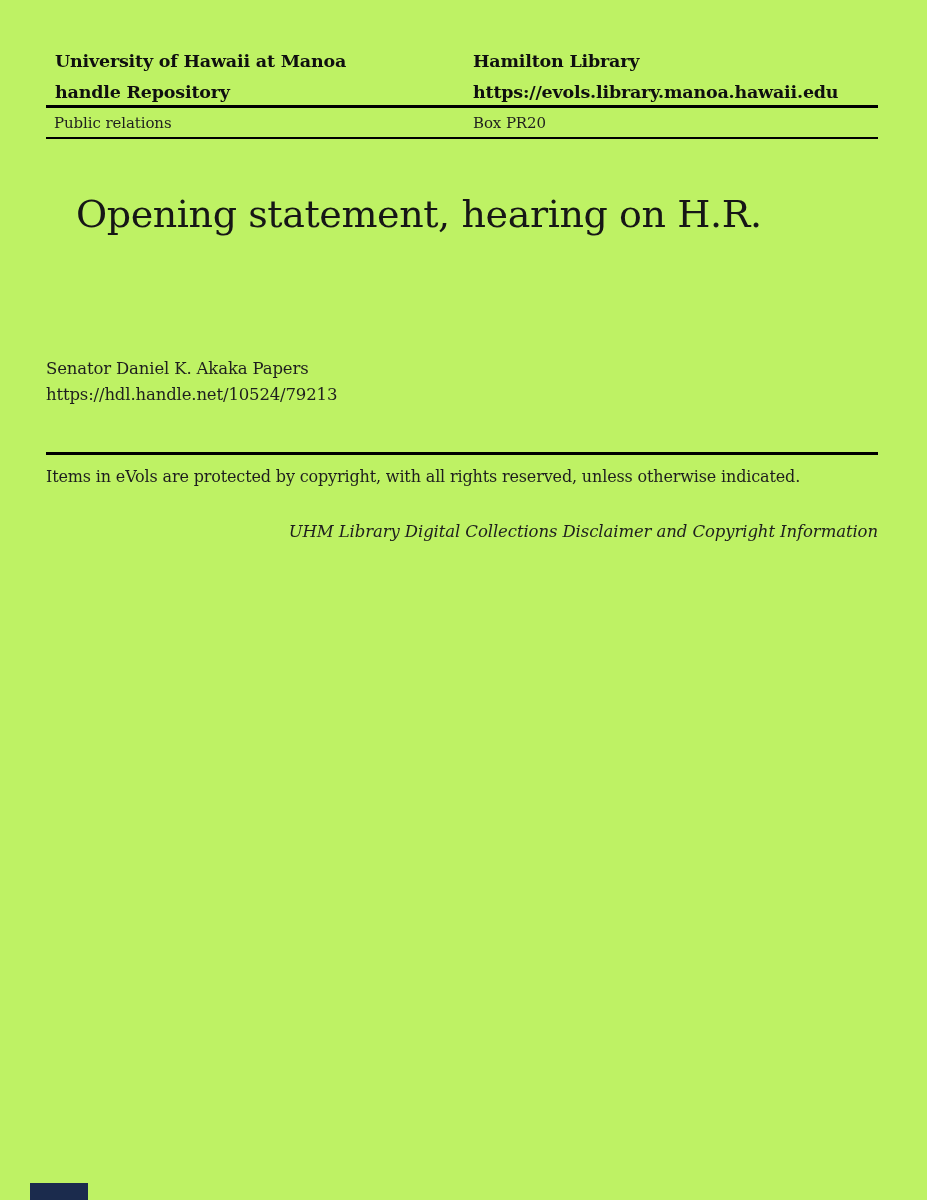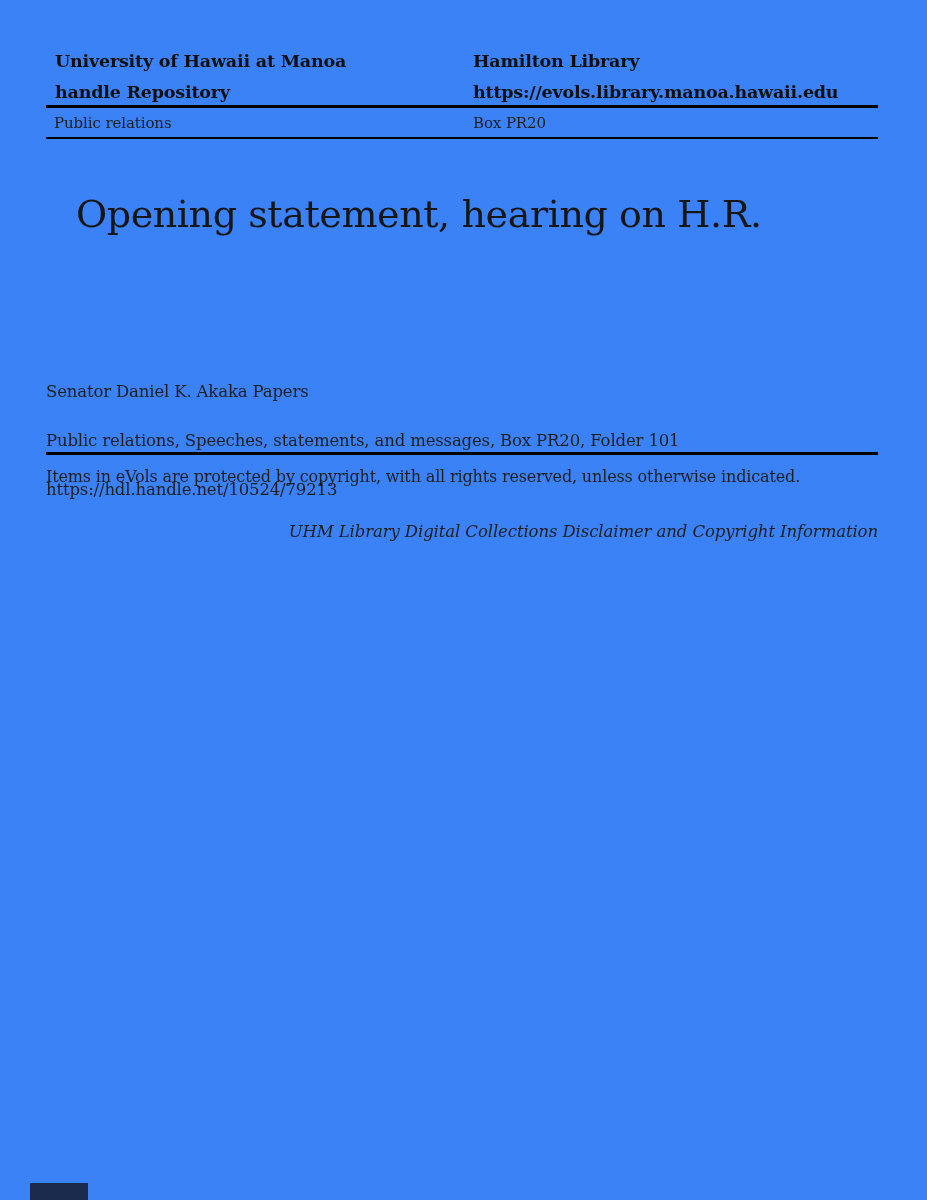--- a/index.html
+++ b/index.html
@@ -4,21 +4,21 @@
 <style>
   html, body {
     margin: 0;
     padding: 0;
     background: #ffffff;
   }
   .page {
     position: relative;
     width: 927px;
     height: 1200px;
-    background: #3b82f6;
+    background: #bef264;
     font-family: "DejaVu Serif", "Liberation Serif", serif;
     color: #1e1e1e;
     overflow: hidden;
   }
   .abs { position: absolute; }
 
   
   .hdr-bold {
     font-size: 17.5px;
     line-height: 22px;
@@ -58,21 +58,21 @@
 
   
   .meta {
     left: 46px;
     top: 356px;
     width: 832px;
     font-size: 16.5px;
     line-height: 26px;
     letter-spacing: -0.15px;
   }
-  .meta div { white-space: nowrap; margin-top: 23px; }
+  .meta div { white-space: nowrap; }
 
   .rights {
     left: 46px;
     top: 464px;
     width: 832px;
     font-size: 16px;
     line-height: 26px;
     letter-spacing: -0.15px;
     white-space: nowrap;
   }
@@ -115,21 +115,20 @@
   <div class="abs hdr-small" style="left:473px; top:114px;">Box PR20</div>
 
   <div class="abs rule rule-2" style="background: rgb(0, 0, 0);"></div>
 
   <h1 class="abs doc-title" style="margin:0;">
     <span>Opening statement, hearing on H.R.</span>
   </h1>
 
   <div class="abs meta">
     <div>Senator Daniel K. Akaka Papers</div>
-    <div>Public relations, Speeches, statements, and messages, Box PR20, Folder 101</div>
     <div>https://hdl.handle.net/10524/79213</div>
   </div>
 
   <div class="abs rule rule-3" style="background: rgb(0, 0, 0);"></div>
 
   <div class="abs rights">Items in eVols are protected by copyright, with all rights reserved, unless otherwise indicated.</div>
 
   <div class="abs disclaimer">UHM Library Digital Collections Disclaimer and Copyright Information</div>
 
   <div class="abs corner-marker" style="background: rgb(27, 43, 77);"></div>

